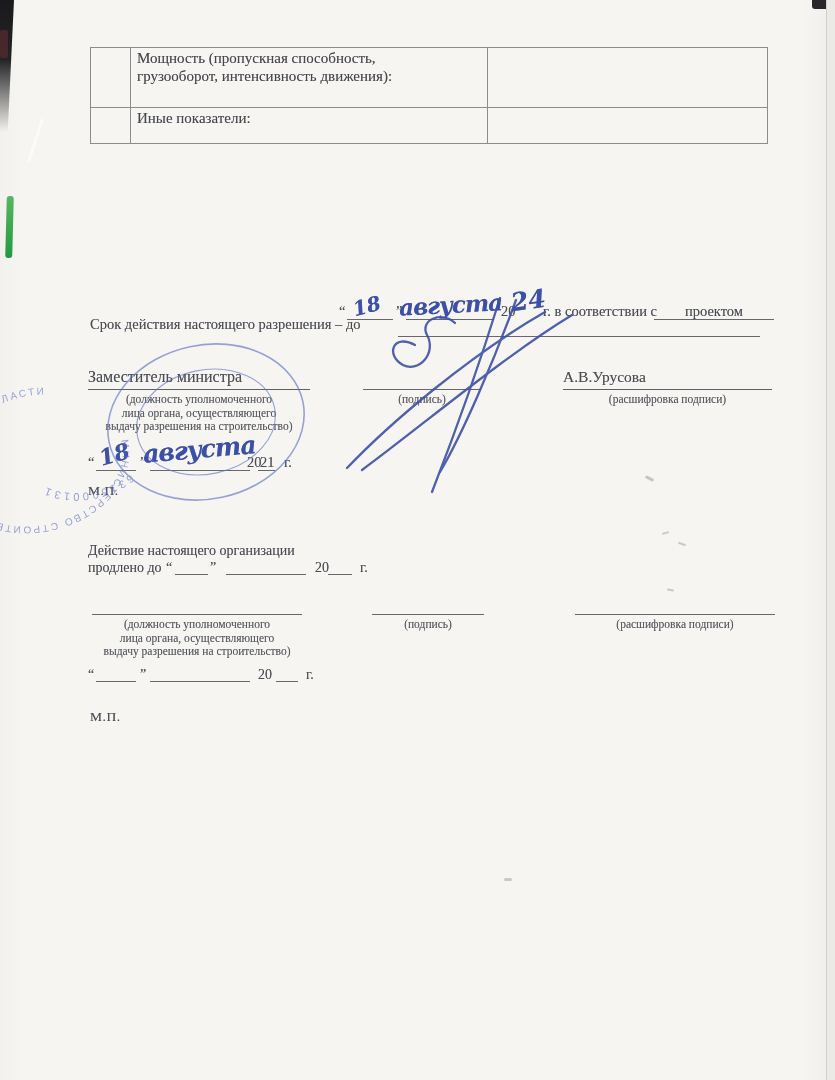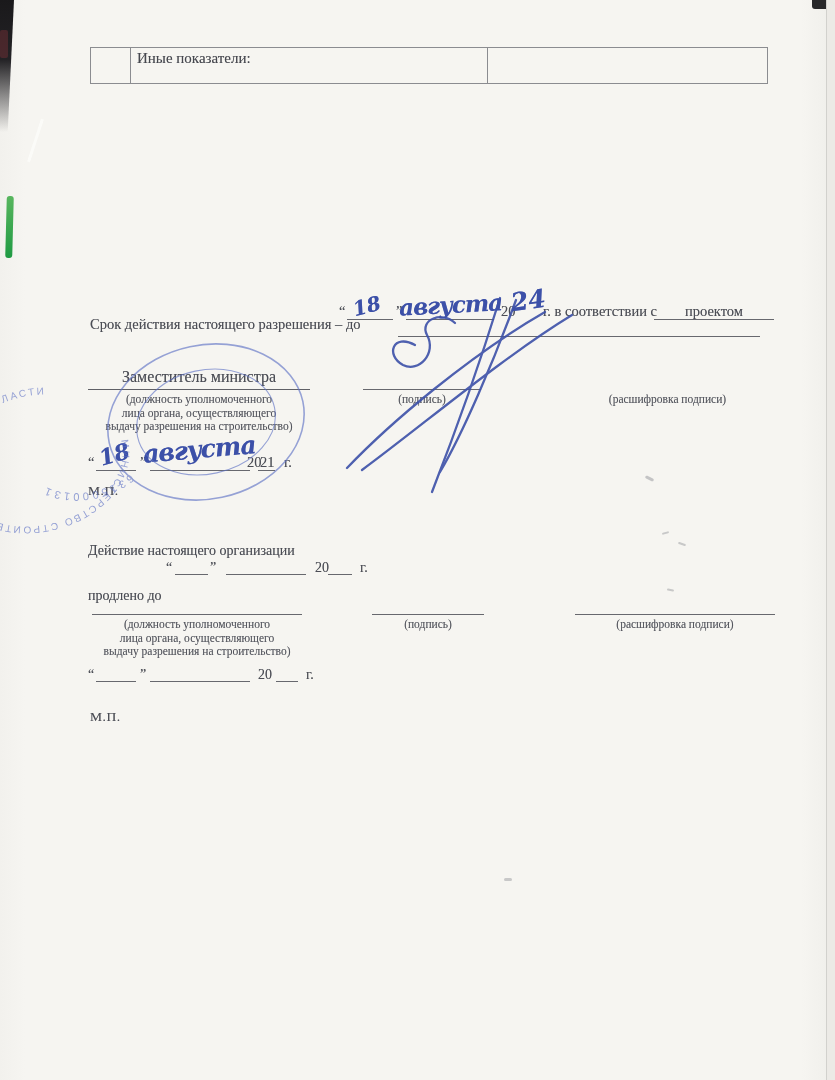--- a/index.html
+++ b/index.html
@@ -15,21 +15,21 @@
   .blank{position:absolute;border-bottom:1px solid #67686e;}
   .hand{position:absolute;font-family:"DejaVu Serif",serif;font-style:italic;font-weight:bold;
         color:#3c50a8;white-space:nowrap;text-shadow:0 0 .6px rgba(60,80,168,.55);}
   .ind-table{position:absolute;left:90px;top:47px;width:677px;border-collapse:collapse;
              table-layout:fixed;}
   .ind-table td{border:1px solid #8b8c90;vertical-align:top;padding:2px 6px 0 6px;
                 font-size:15px;line-height:17.5px;color:#46484f;
                 text-shadow:0 0 .5px rgba(70,72,79,.45);}
   .r1 td{height:36px}.r2 td{height:57px}.r3 td{height:38px}.r4 td{height:57px}.r5 td{height:33px}
   .valuecell{background:transparent;}
-  .centerbox{position:absolute;text-align:center;border-bottom:1px solid #5f6066;}
+  .centerbox{position:absolute;border-bottom:1px solid #5f6066;}
   .speck{position:absolute;background:#9a9ba0;border-radius:2px;}
   svg{position:absolute;overflow:visible;}
 </style>
 </head>
 <body>
 
 <div class="page">
 
   <div class="abs" style="left:0;top:0;width:14px;height:132px;
               background:linear-gradient(180deg,#1a191b 0%,#232225 45%,rgba(35,34,37,0) 100%);
@@ -46,20 +46,28 @@
   <div class="speck" style="left:667px;top:589px;width:7px;height:2px;opacity:.5;transform:rotate(10deg);"></div>
   <div class="speck" style="left:504px;top:878px;width:8px;height:3px;opacity:.5;"></div>
 
   <table class="ind-table">
     <colgroup>
         <col style="width:40px">
         <col style="width:357px">
         <col style="width:280px">
       </colgroup>
     <tbody>
+    <tr class="r2">
+      <td></td>
+      <td>
+            <div>Мощность (пропускная способность,</div>
+            <div>грузооборот, интенсивность движения):</div>
+          </td>
+      <td class="valuecell"></td>
+    </tr>
     <tr class="r5">
       <td></td>
       <td>
             <div>Иные показатели:</div>
             <div></div>
           </td>
       <td class="valuecell"></td>
     </tr>
   </tbody>
     </table>
@@ -82,20 +90,23 @@
   <div class="centerbox" style="left:88px;top:368px;width:222px;height:21px;">
     <span class="typ" style="position:static;font-size:16px;">Заместитель министра</span>
   </div>
   <div class="cap" style="left:88px;top:393px;width:222px;">
     <div>(должность уполномоченного</div>
     <div>лица органа, осуществляющего</div>
     <div>выдачу разрешения на строительство)</div>
   </div>
   <div class="blank" style="left:363px;top:368px;width:118px;height:21px;"></div>
   <div class="cap" style="left:363px;top:393px;width:118px;">(подпись)</div>
+  <div class="centerbox" style="left:563px;top:368px;width:209px;height:21px;">
+    <span class="typ" style="position:static;font-size:15.5px;">А.В.Урусова</span>
+  </div>
   <div class="cap" style="left:563px;top:393px;width:209px;">(расшифровка подписи)</div>
 
   <span class="typ" style="left:88px;top:454px;">“</span>
   <div class="blank" style="left:96px;top:455px;width:40px;height:15px;"></div>
   <span class="hand" style="left:99px;top:441px;font-size:22px;transform:rotate(-16deg);">18</span>
   <span class="typ" style="left:140px;top:454px;">”</span>
   <div class="blank" style="left:150px;top:455px;width:100px;height:15px;"></div>
   <span class="hand" style="left:143px;top:435px;font-size:25px;transform:rotate(-5deg);letter-spacing:-1px;">августа</span>
   <span class="typ" style="left:247px;top:454px;">20</span>
   <div class="blank" style="left:258px;top:455px;width:17px;height:15px;"></div>
@@ -122,21 +133,21 @@
     <g fill="none" stroke="#3c50a8" stroke-width="2.3" stroke-linecap="round" opacity=".9">
       <path d="M 12 185 C 55 140, 135 72, 210 29"></path>
       <path d="M 27 187 C 88 142, 168 74, 237 32"></path>
       <path d="M 80 62 C 58 50, 50 72, 68 82 C 84 90, 102 70, 92 52 C 84 36, 108 28, 120 40"></path>
       <path d="M 165 15 C 148 70, 120 150, 97 209"></path>
       <path d="M 181 17 C 158 80, 128 150, 105 189"></path>
     </g>
   </svg>
 
   <span class="typ typ-sm" style="left:88px;top:542px;">Действие настоящего организации</span>
-  <span class="typ typ-sm" style="left:88px;top:587px;">продлено до</span>
+  <span class="typ typ-sm" style="left:88px;top:559px;">продлено до</span>
   <span class="typ typ-sm" style="left:166px;top:559px;">“</span>
   <div class="blank" style="left:175px;top:560px;width:33px;height:14px;"></div>
   <span class="typ typ-sm" style="left:210px;top:559px;">”</span>
   <div class="blank" style="left:226px;top:560px;width:80px;height:14px;"></div>
   <span class="typ typ-sm" style="left:315px;top:559px;">20</span>
   <div class="blank" style="left:328px;top:560px;width:24px;height:14px;"></div>
   <span class="typ typ-sm" style="left:360px;top:559px;">г.</span>
 
   <div class="blank" style="left:92px;top:600px;width:210px;height:14px;"></div>
   <div class="blank" style="left:372px;top:600px;width:112px;height:14px;"></div>

